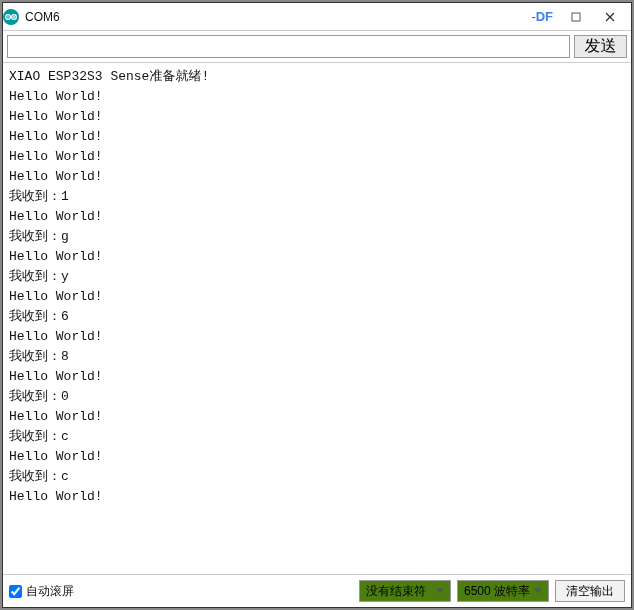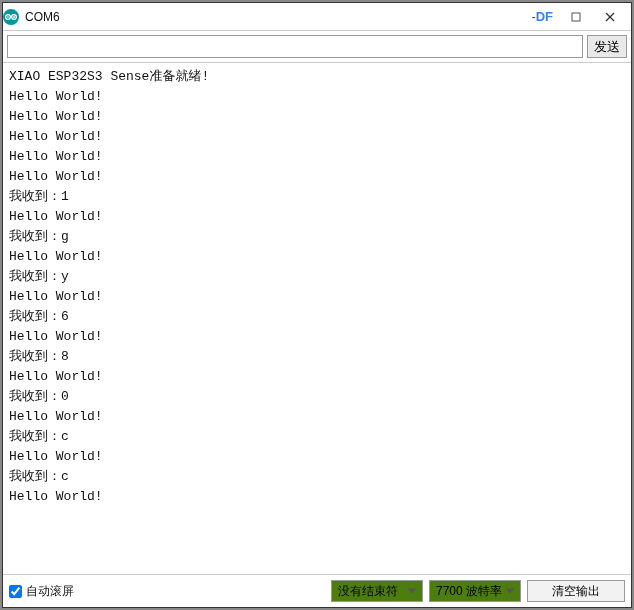--- a/index.html
+++ b/index.html
@@ -82,25 +82,25 @@
   }
   .send-input {
     flex: 1;
     height: 23px;
     border: 1px solid #999;
     padding: 2px 4px;
     font-size: 12px;
     background: #fff;
   }
   .send-btn {
-    width: 40px;
+    width: 53px;
     height: 23px;
     border: 1px solid #999;
     background: #e9e9e9;
-    font-size: 13px;
+    font-size: 16px;
     display:flex;
     align-items:center;
     justify-content:center;
     cursor: pointer;
   }
   .output {
     flex: 1;
     overflow: auto;
     padding: 4px 6px;
     font-family: "Courier New", "NSimSun", monospace;
@@ -154,21 +154,21 @@
     border-left: 4px solid transparent;
     border-right: 4px solid transparent;
     border-top: 5px solid #555;
     transform: translateY(-50%);
   }
   .clear-btn {
     height: 22px;
     border: 1px solid #999;
     background: #f2f2f2;
     font-size: 12px;
-    padding: 0 24px;
+    padding: 0 10px;
     display:flex;
     align-items:center;
     justify-content:center;
     cursor:pointer;
     min-width: 62px;
   }
   .timestamp-label { font-family: "Courier New", monospace; font-size: 12px; }
 </style>
 </head>
 <body>
@@ -234,18 +234,18 @@
   <div class="bottombar">
     <label class="chk">
       <input type="checkbox" id="autoscroll-cb" checked="" style="">
       <span>自动滚屏</span>
     </label>
     <div class="spacer-flex"></div>
     <div class="sel">
       <span>没有结束符</span>
     </div>
     <div class="sel">
-      <span>7700 波特率</span>
+      <span>6500 波特率</span>
     </div>
     <div class="clear-btn">清空输出</div>
   </div>
 
 </div>
 
 </body></html>

